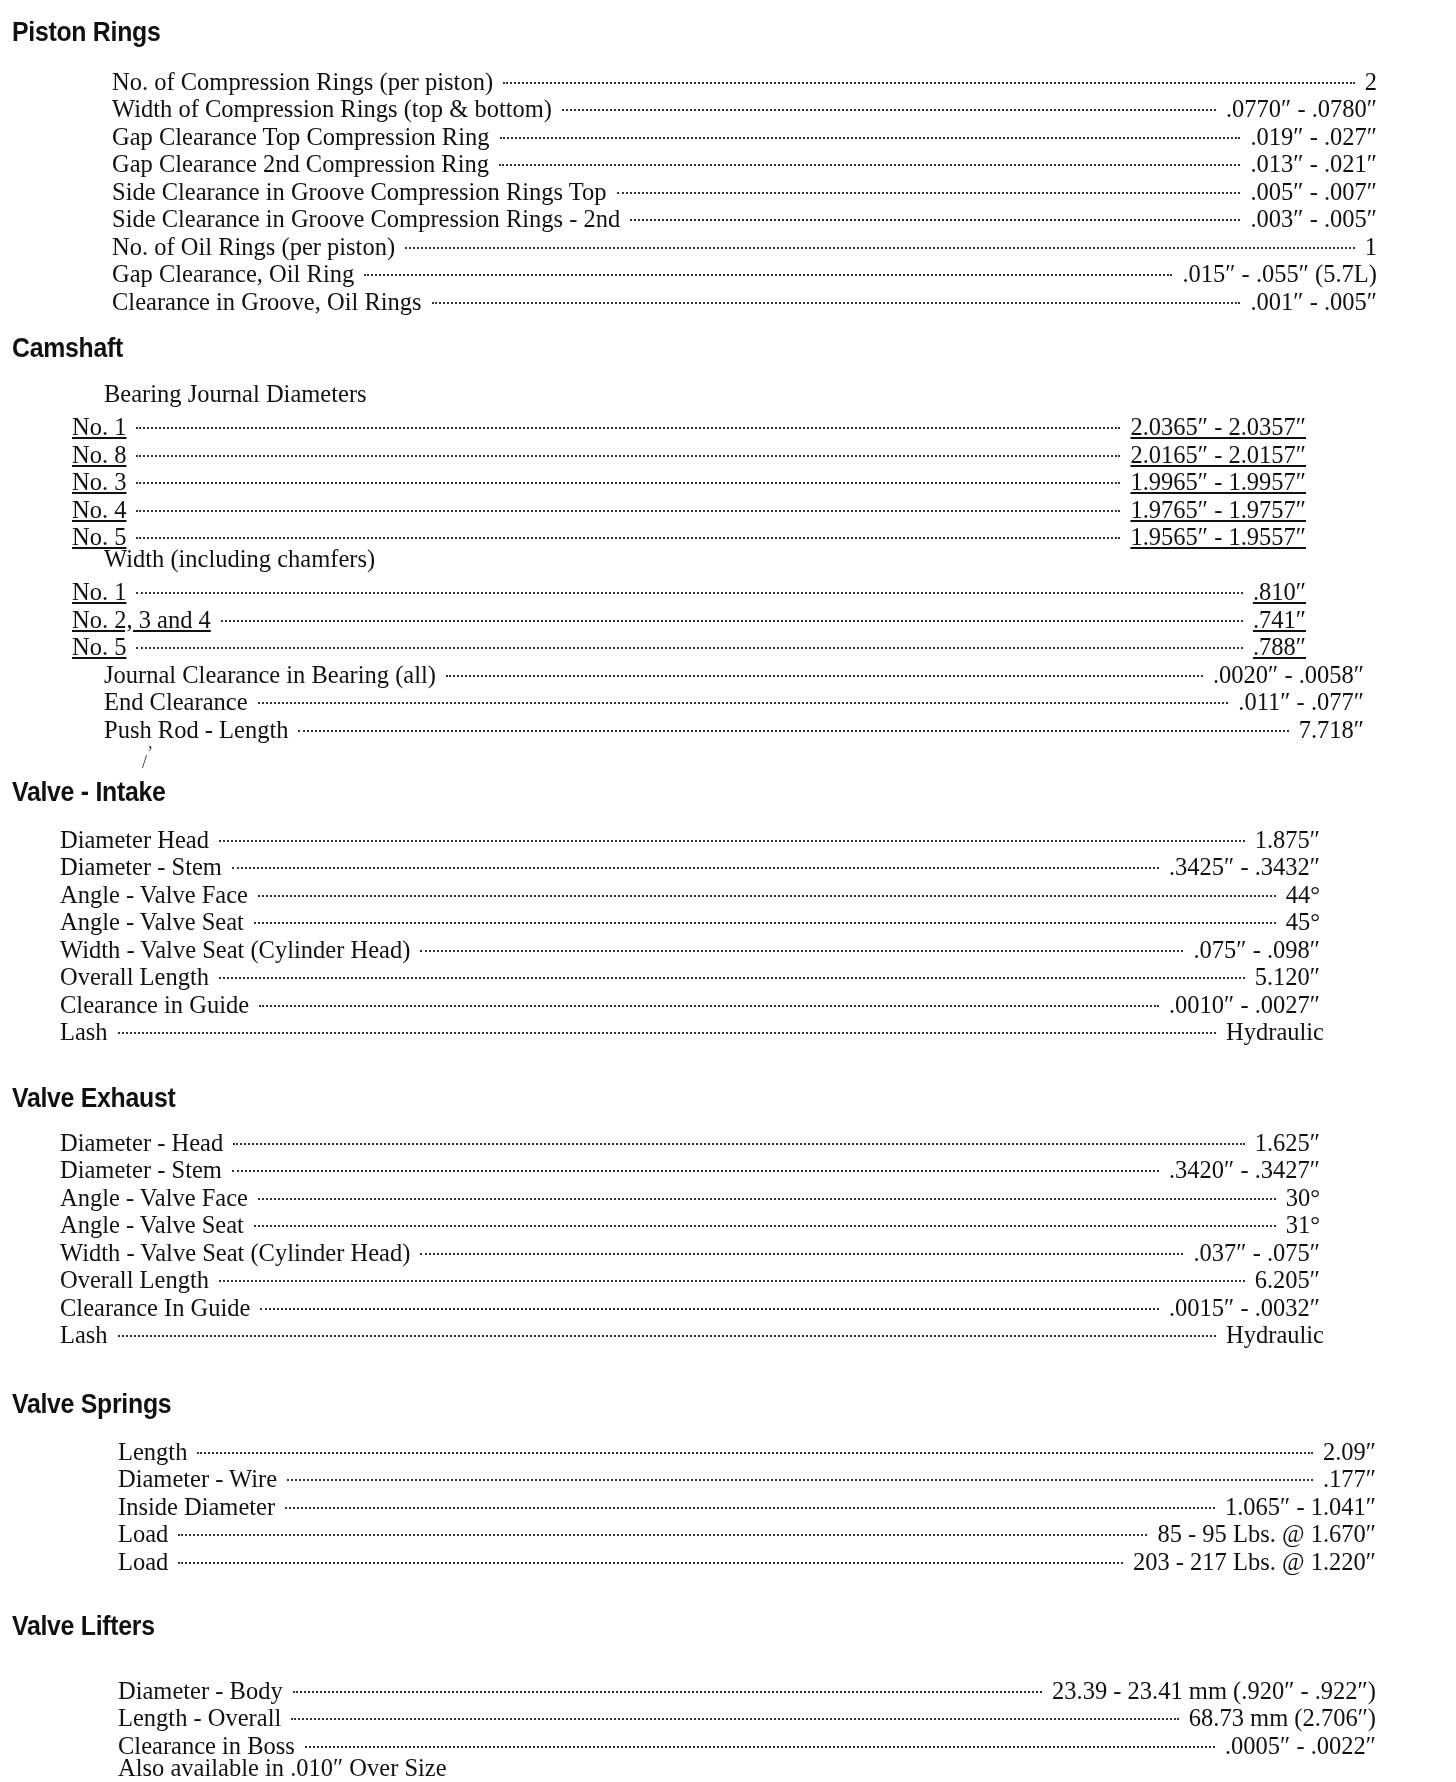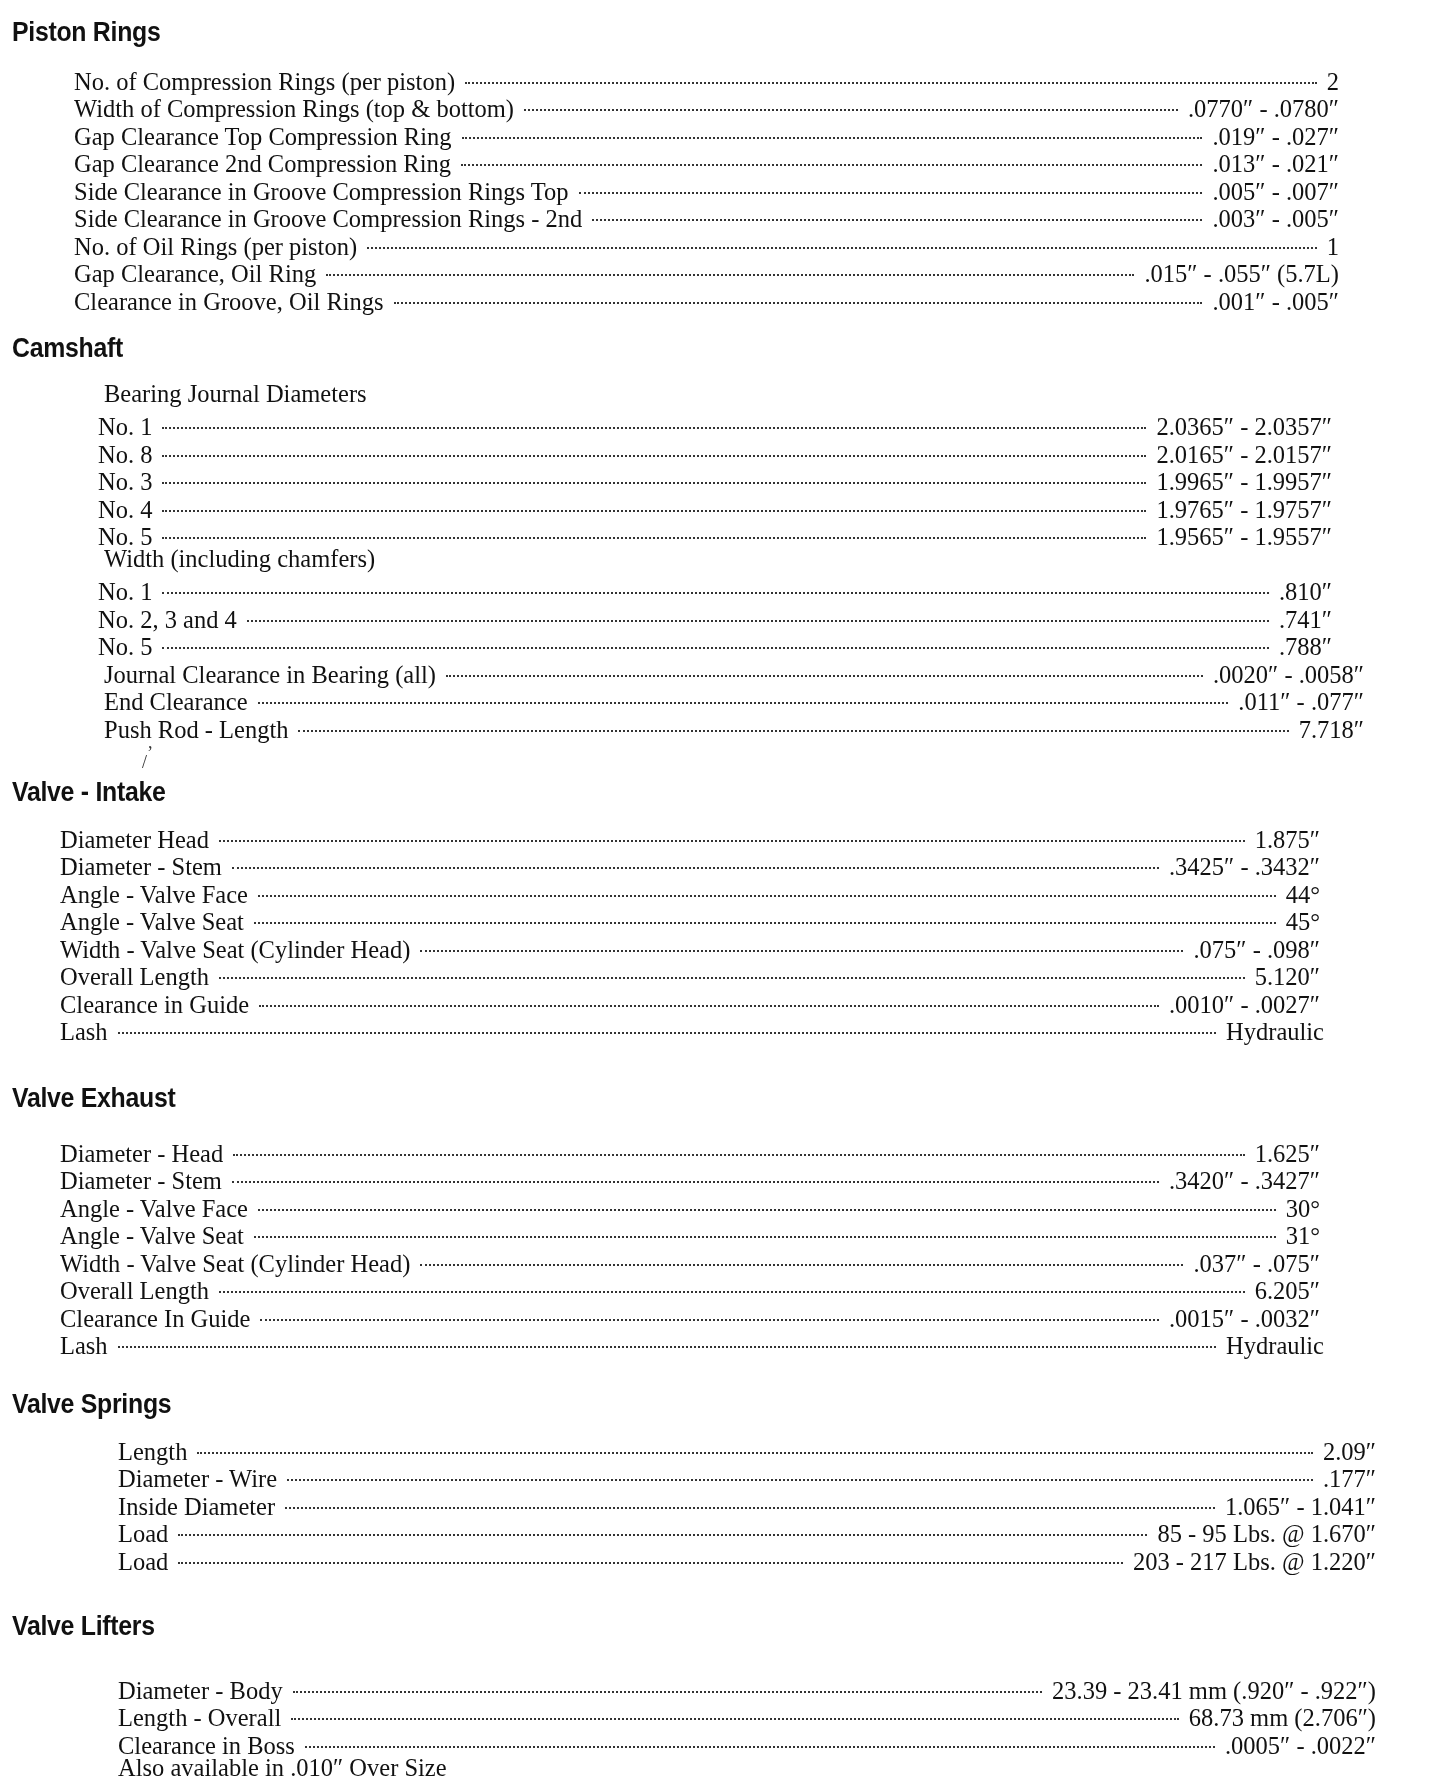--- a/index.html
+++ b/index.html
@@ -45,23 +45,23 @@
     .row .leader::before {
       content: "";
       position: absolute;
       left: 0; right: 0;
       bottom: 6px;
       border-bottom: 2.5px dotted #333;
     }
     .row .value { flex: 0 0 auto; padding-left: 10px; text-align: right; }
 
     
-    .pr .row { margin-left: 74px; width: 1265px; }
+    .pr .row { margin-left: 112px; width: 1265px; }
     .cs .row { margin-left: 104px; width: 1260px; }
-    .cs .row.sub { margin-left: 98px; width: 1234px; }
+    .cs .row.sub { margin-left: 72px; width: 1234px; text-decoration: underline; }
     .vi .row, .ve .row, .vs .row, .vl .row { margin-left: 60px; width: 1260px; }
     .vs .row { margin-left: 118px; width: 1258px; }
     .vl .row { margin-left: 118px; width: 1258px; }
 
     .stray-mark {
       position: absolute;
       font-size: 18px;
       color: #333;
     }
   </style>
@@ -231,21 +231,21 @@
       <div class="row" style="width:1264px;">
           <span class="label">Lash</span>
           <span class="leader"></span>
           <span class="value">Hydraulic</span>
         </div>
     </div>
   </div>
 
   <div class="section ve" style="top:1082px;">
     <div class="section-title" style="top:0px;">Valve Exhaust</div>
-    <div class="rows" style="top:52px;">
+    <div class="rows" style="top:41px;">
       <div class="row">
           <span class="label">Diameter - Head</span>
           <span class="leader"></span>
           <span class="value">1.625″</span>
         </div>
       <div class="row">
           <span class="label">Diameter - Stem</span>
           <span class="leader"></span>
           <span class="value">.3420″ - .3427″</span>
         </div>

